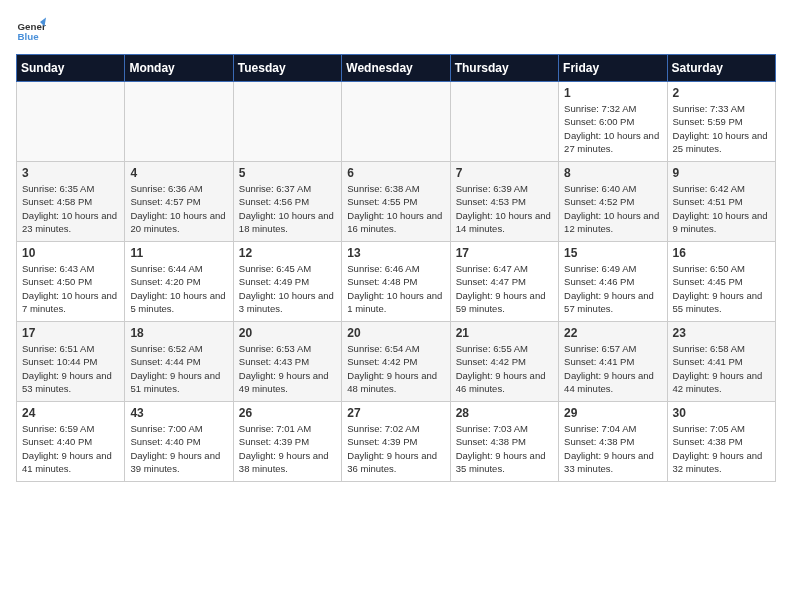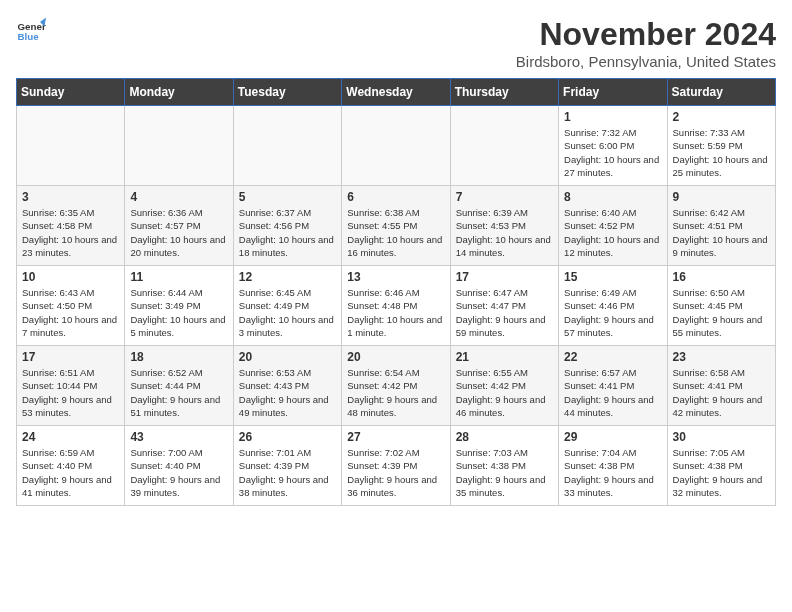--- a/index.html
+++ b/index.html
@@ -36,21 +36,21 @@
     .location {
       font-size: 15px;
       color: #555;
     }
     table {
       width: 100%;
       border-collapse: collapse;
       table-layout: fixed;
     }
     thead tr th {
-      background: #404040;
+      background: #0f172a;
       color: #fff;
       font-size: 12px;
       font-weight: bold;
       padding: 6px 4px;
       text-align: left;
       border: 1px solid #3a6ab5;
     }
     tbody tr td {
       vertical-align: top;
       border: 1px solid #ccc;
@@ -82,24 +82,20 @@
 </head>
 <body>
 
 <div class="header-area">
   <div class="logo">
     <svg class="logo-icon" viewBox="0 0 40 40">
       <text x="2" y="18" font-size="13" font-weight="bold" fill="#333">General</text>
       <text x="2" y="32" font-size="13" font-weight="bold" fill="#4a90d9">Blue</text>
       <polygon points="32,8 40,2 38,14" fill="#4a90d9"></polygon>
     </svg>
-  </div>
-  <div class="title-area">
-    <div class="month-title">November 2024</div>
-    <div class="location">Birdsboro, Pennsylvania, United States</div>
   </div>
 </div>
 
 <table>
   <thead>
     <tr id="header-row">
         <th>Sunday</th>
         <th>Monday</th>
         <th>Tuesday</th>
         <th>Wednesday</th>
@@ -175,21 +171,21 @@
       <tr>
         <td>
           <span class="day-number">10</span>
           <div class="day-info" style="white-space: pre-line;">Sunrise: 6:43 AM
 Sunset: 4:50 PM
 Daylight: 10 hours and 7 minutes.</div>
         </td>
         <td>
           <span class="day-number">11</span>
           <div class="day-info" style="white-space: pre-line;">Sunrise: 6:44 AM
-Sunset: 3:49 PM
+Sunset: 4:20 PM
 Daylight: 10 hours and 5 minutes.</div>
         </td>
         <td>
           <span class="day-number">12</span>
           <div class="day-info" style="white-space: pre-line;">Sunrise: 6:45 AM
 Sunset: 4:49 PM
 Daylight: 10 hours and 3 minutes.</div>
         </td>
         <td>
           <span class="day-number">13</span>

